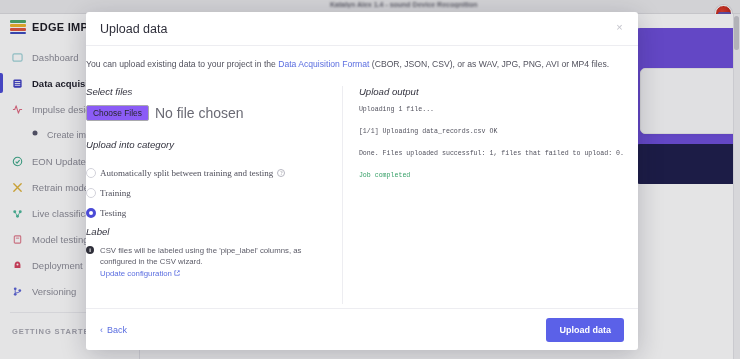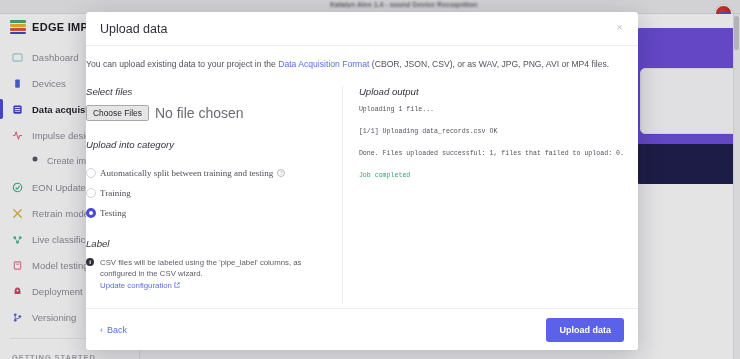--- a/index.html
+++ b/index.html
@@ -107,38 +107,38 @@
 
   #cols { display:flex; gap:0; }
   #left-col { width:264px; padding-right:14px; }
   #vdivider { width:1px; background:#ededf1; margin:0 0 0 0; align-self:stretch; min-height:218px; }
   #right-col { flex:1; padding-left:16px; }
 
   .section-title { font-size:9.6px; color:#33333f; margin:0 0 8px 0;font-style:italic; }
 
   #file-row { display:flex; align-items:center; gap:6px; margin-bottom:18px; }
   #choose-files {
-    font-size:8.4px; color:#27272f; background:#e5e5e5;
+    font-size:8.4px; color:#27272f; background:#8b5cf6;
     border:1px solid #a9a9ad; border-radius:2px; padding:2px 6px; cursor:pointer;
   }
   #file-status { font-size:14px; color:#6a6a74; }
 
   .radio-row { display:flex; align-items:flex-end; gap:4px; height:20px; cursor:pointer;font-family:Liberation Serif, serif; }
   .radio {
     width:10px; height:10px; flex:0 0 10px; border-radius:50%;
     border:1.4px solid #d2d2da; background:#fff; position:relative;
   }
   .radio.checked { border:3px solid #4b4bd6; background:#fff; }
   .radio-label { font-size:9px; color:#4e4e5a; white-space:nowrap; display:flex; align-items:center; gap:4px; }
   .help-ic {
     width:8px; height:8px; border-radius:50%; border:1px solid #b6b6c0;
     color:#9a9aa5; font-size:6px; line-height:6px; text-align:center; display:inline-block;
   }
 
-  #label-section { margin-top:20px; }
+  #label-section { margin-top:8px; }
   #label-note { display:flex; gap:6px; align-items:flex-start; }
   .info-ic {
     width:8px; height:8px; flex:0 0 8px; border-radius:50%;
     background:#2f2f3a; color:#fff; font-size:6px; line-height:8px;
     text-align:center; font-weight:bold; margin-top:1px;
   }
   #label-note-text { font-size:7.8px; color:#5c5c68; line-height:1.45; }
   #label-note-text a { color:#5b6ee0; text-decoration:none; }
   .ext-ic { display:inline-block; width:6px; height:6px; position:relative; margin-left:2px; }
   .ext-ic svg { display:block; }
@@ -197,28 +197,20 @@
 
     <div class="nav-item">
       <span class="nav-ic">
         <svg viewBox="0 0 12 12">
             <rect x="1" y="2" width="10" height="8" rx="1.5" fill="none" stroke="#9fd3d8" stroke-width="1.3"></rect>
           </svg>
       </span>
       <span>Dashboard</span>
     </div>
 
-    <div class="nav-item">
-      <span class="nav-ic">
-        <svg viewBox="0 0 12 12">
-            <rect x="3.5" y="1.5" width="5" height="9" rx="1" fill="#4b63d6"></rect>
-          </svg>
-      </span>
-      <span>Devices</span>
-    </div>
 
     <div class="nav-item active">
       <span class="nav-ic">
         <svg viewBox="0 0 12 12">
             <rect x="1.5" y="1.5" width="9" height="9" rx="1.5" fill="#3b3bc4"></rect>
             <rect x="3" y="3.4" width="6" height="1" fill="#fff"></rect>
             <rect x="3" y="5.4" width="6" height="1" fill="#fff"></rect>
             <rect x="3" y="7.4" width="6" height="1" fill="#fff"></rect>
           </svg>
       </span>

